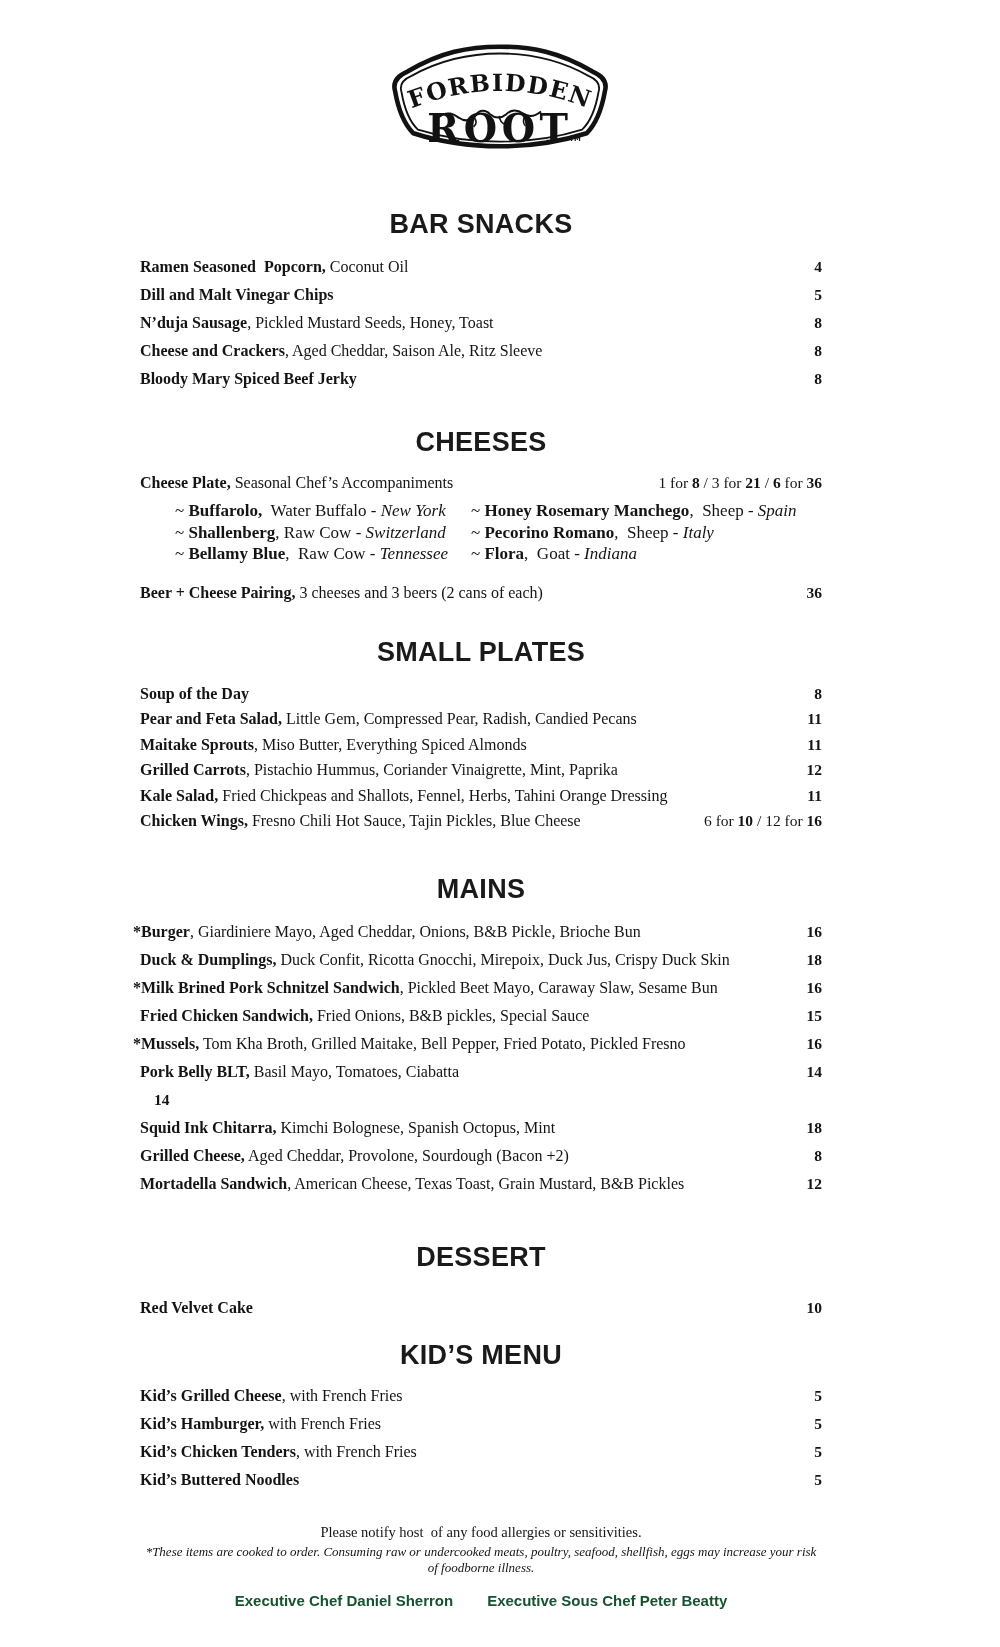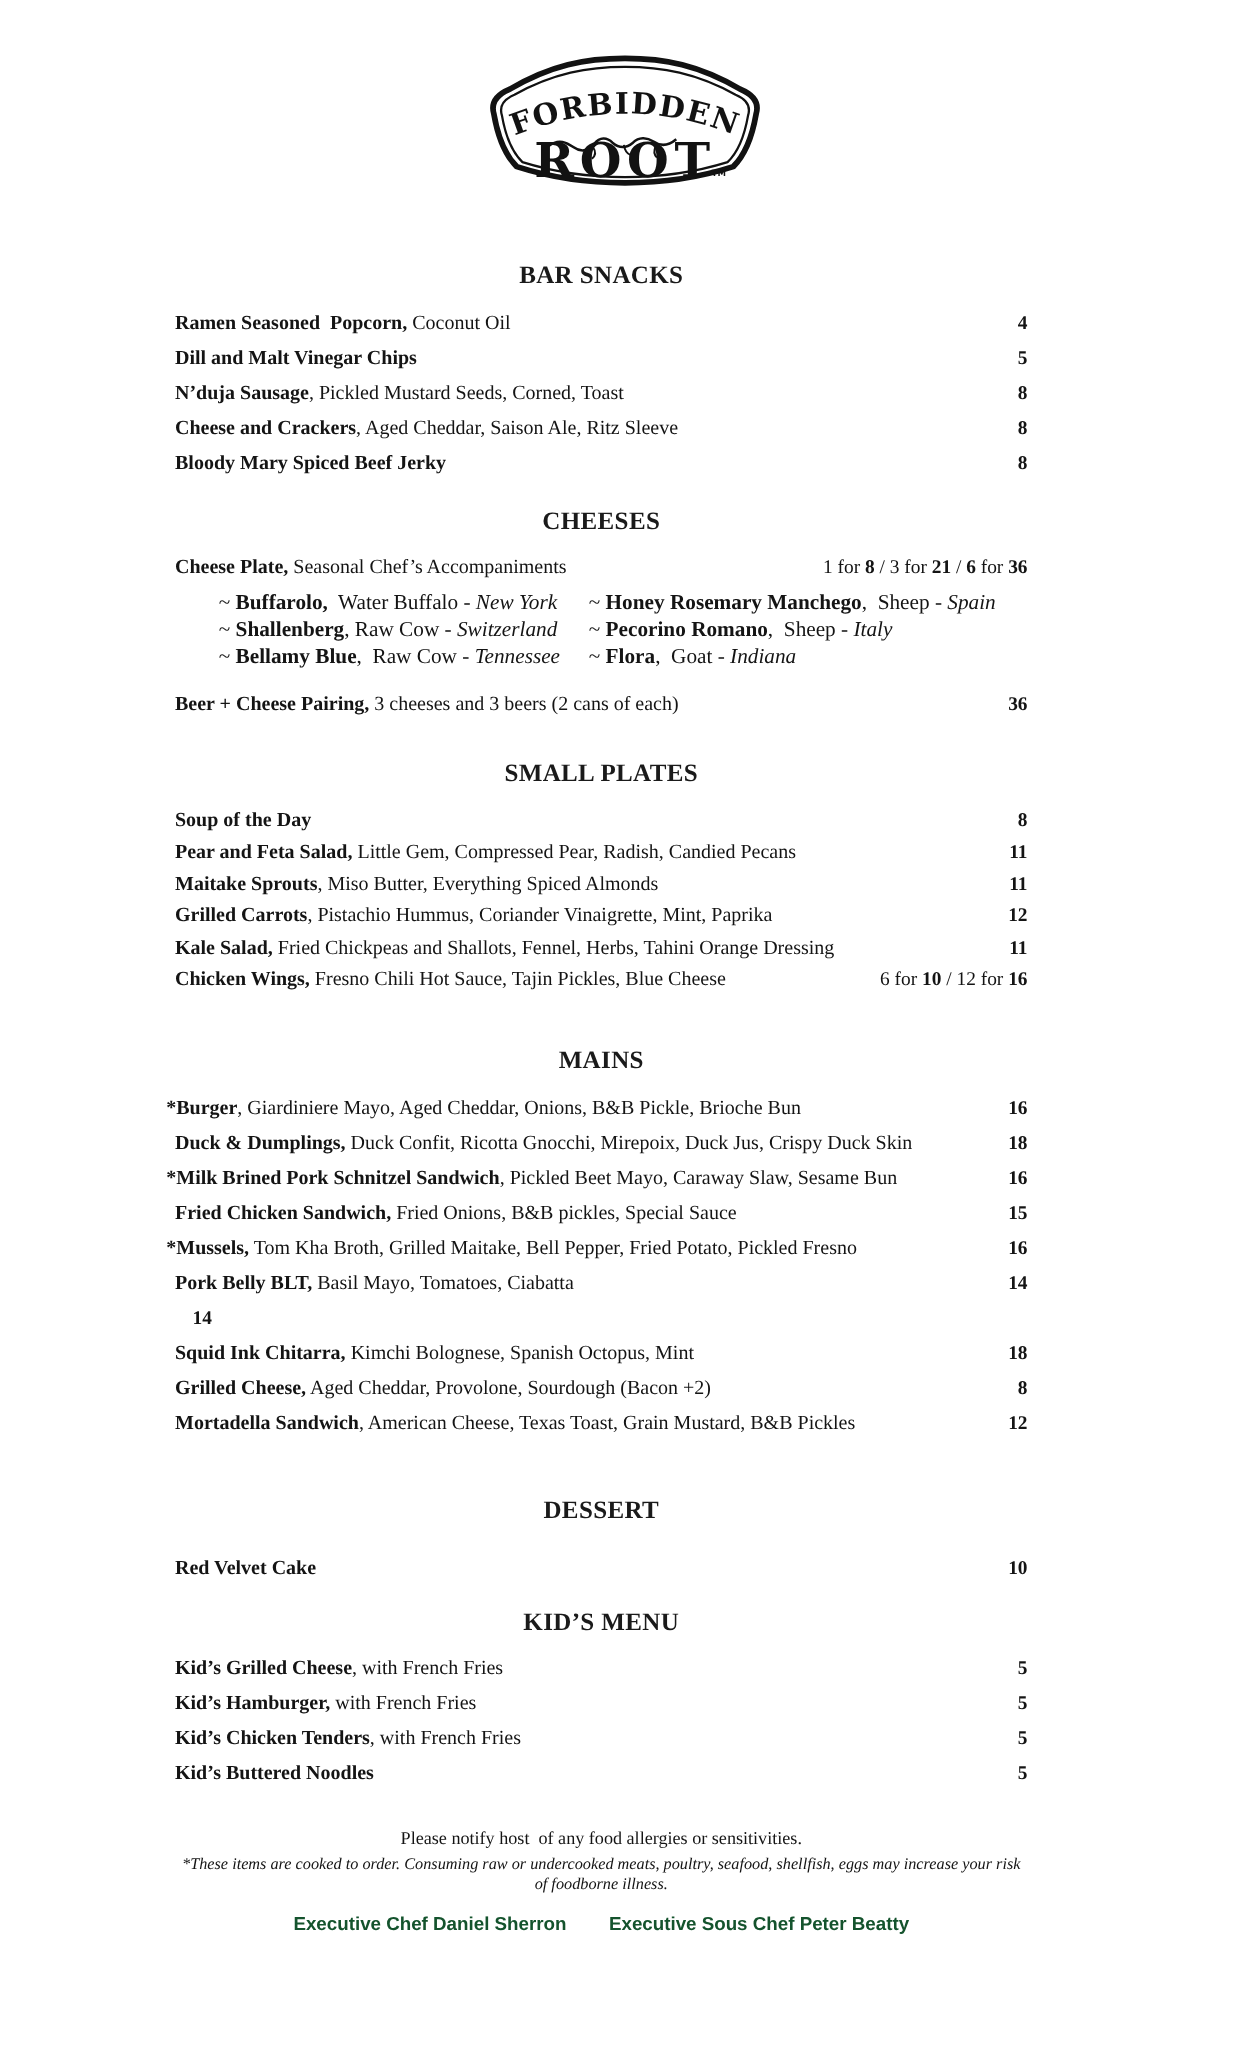--- a/index.html
+++ b/index.html
@@ -5,37 +5,37 @@
   html,body{margin:0;padding:0;}
   body{
     width:1000px;height:1647px;background:#ffffff;color:#141414;
     font-family:"Liberation Serif","DejaVu Serif",serif;
     overflow:hidden;
   }
   .page{padding-top:33px;}
   .logo-wrap{display:flex;justify-content:center;margin-bottom:52px;}
   .menu-section{margin-left:140px;margin-right:178px;}
   .section-title{
-    text-align:center;font-size:20px;font-weight:700;margin:0;
+    text-align:center;font-size:27px;font-weight:700;margin:0;
     color:#1a1a1a;letter-spacing:.3px;
-    font-family:Liberation Serif, serif;
+    font-family:Liberation Sans, sans-serif;
   }
   .rows{margin-top:13px;}
   .row{
     display:flex;justify-content:space-between;align-items:baseline;
     font-size:16px;line-height:28px;
   }
   .row.hang{margin-left:-7px;}
   .item-text{white-space:pre-wrap;}
   .item-name{font-weight:700;}
   .price{white-space:nowrap;padding-left:14px;font-size:15.5px;}
   .price .b{font-weight:700;}
 
   
-  .section-cheeses{margin-top:21px;}
+  .section-cheeses{margin-top:34px;}
   .section-cheeses .rows{margin-top:11px;}
   .section-small-plates{margin-top:30px;}
   .section-small-plates .row{line-height:25.6px;}
   .section-mains{margin-top:40px;}
   .section-dessert{margin-top:44px;}
   .section-dessert .rows{margin-top:21px;}
   .section-kids-menu{margin-top:18px;}
   .section-kids-menu .rows{margin-top:11px;}
 
   .cheese-grid{
@@ -84,21 +84,21 @@
         <div class="rows">
           <div class="row">
             <span class="item-text"><span class="item-name">Ramen Seasoned  Popcorn,</span><span class="item-desc"> Coconut Oil</span></span>
             <span class="price"><span class="b">4</span></span>
           </div>
           <div class="row">
             <span class="item-text"><span class="item-name">Dill and Malt Vinegar Chips</span></span>
             <span class="price"><span class="b">5</span></span>
           </div>
           <div class="row">
-            <span class="item-text"><span class="item-name">N’duja Sausage</span><span class="item-desc">, Pickled Mustard Seeds, Corned, Toast</span></span>
+            <span class="item-text"><span class="item-name">N’duja Sausage</span><span class="item-desc">, Pickled Mustard Seeds, Honey, Toast</span></span>
             <span class="price"><span class="b">8</span></span>
           </div>
           <div class="row">
             <span class="item-text"><span class="item-name">Cheese and Crackers</span><span class="item-desc">, Aged Cheddar, Saison Ale, Ritz Sleeve</span></span>
             <span class="price"><span class="b">8</span></span>
           </div>
           <div class="row">
             <span class="item-text"><span class="item-name">Bloody Mary Spiced Beef Jerky</span></span>
             <span class="price"><span class="b">8</span></span>
           </div>

